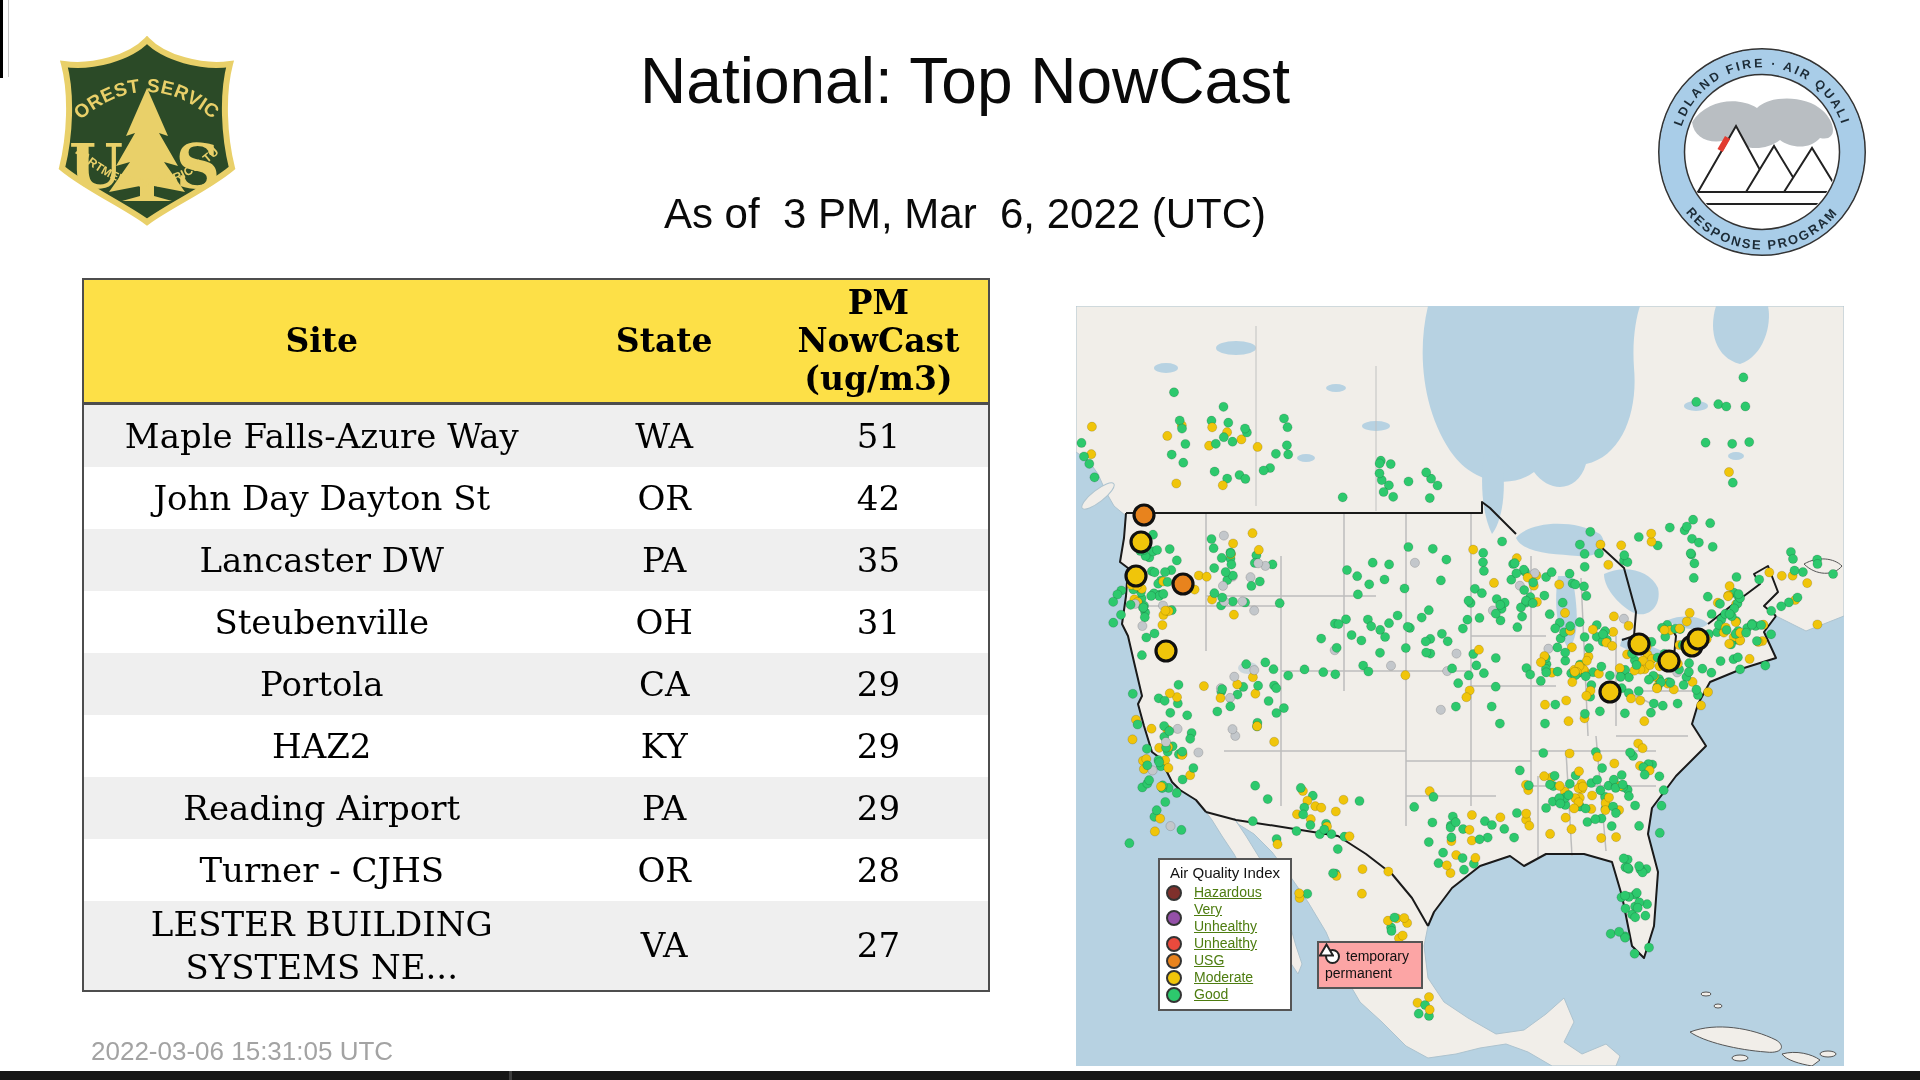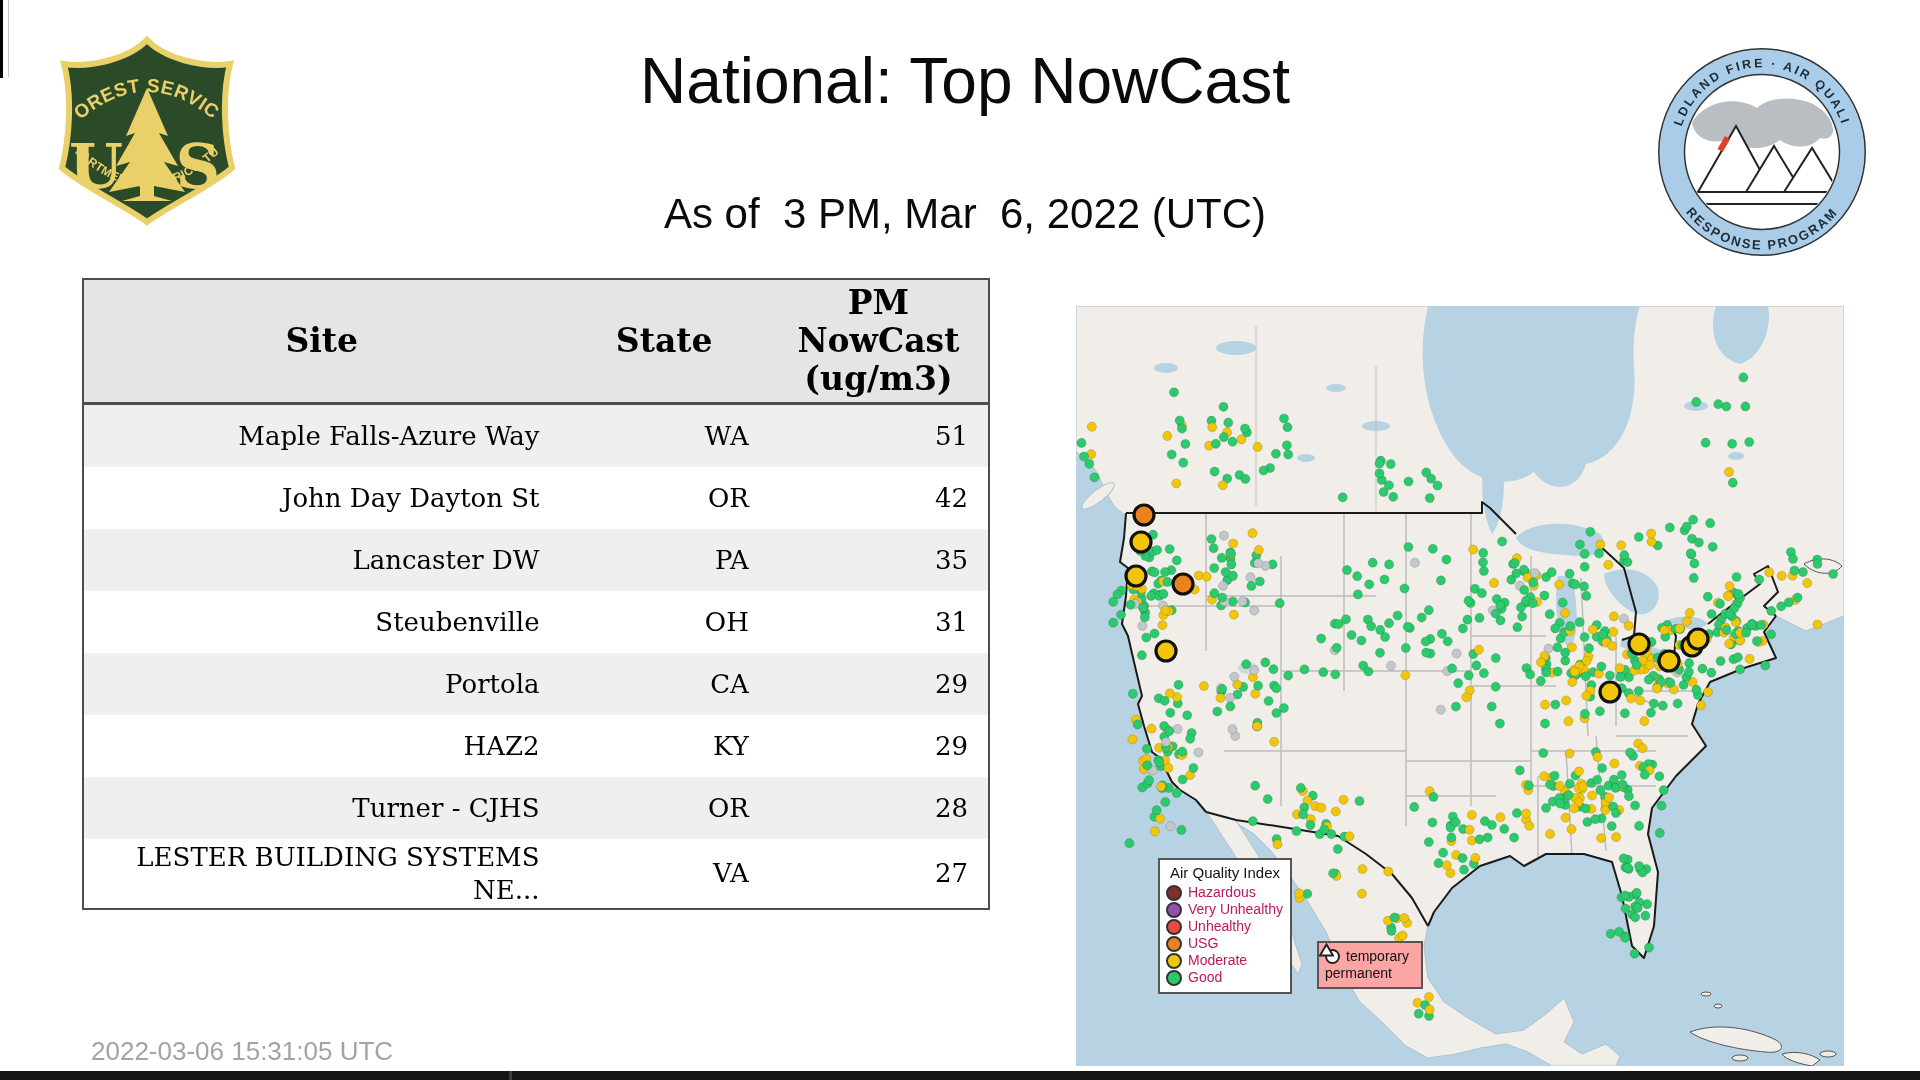--- a/index.html
+++ b/index.html
@@ -13,45 +13,45 @@
   .wf-logo{position:absolute;left:1656px;top:46px;}
   .page-title{position:absolute;left:965px;top:44px;transform:translateX(-50%);
       font-size:64px;font-weight:400;white-space:pre;color:#0a0a0a;letter-spacing:0px;}
   .page-subtitle{position:absolute;left:965px;top:190px;transform:translateX(-50%);
       font-size:42px;font-weight:400;white-space:pre;color:#0a0a0a;}
 
   
   .nowcast-table{position:absolute;left:82px;top:278px;width:908px;
       border-collapse:collapse;font-family:"DejaVu Serif","Liberation Serif",serif;
       border:2px solid #4d4d4d;table-layout:fixed;}
-  .nowcast-table th{background:#e5e5e5;font-weight:bold;font-size:33px;
+  .nowcast-table th{background:#fde047;font-weight:bold;font-size:33px;
       height:122px;vertical-align:middle;text-align:center;line-height:1.15;
       border-bottom:3px solid #4d4d4d;padding:0;}
   .nowcast-table th .hdr-inner{display:inline-block;max-width:172px;}
-  .nowcast-table td{font-size:26px;text-align:right;vertical-align:middle;
+  .nowcast-table td{font-size:34px;text-align:center;vertical-align:middle;
       height:58px;padding:2px 20px;line-height:1.25;}
   .nowcast-table tbody tr:nth-child(odd){background:#efefef;}
   .nowcast-table tbody tr:nth-child(even){background:#ffffff;}
   .col-site{width:52.6%;}
   .col-state{width:23.1%;}
   .col-pm{width:24.3%;}
 
   .timestamp{position:absolute;left:56px;top:1036px;font-size:26px;color:#a3a3a3;margin-left:35px;}
 
   .bottom-bar{position:absolute;left:0;bottom:0;width:1920px;height:9px;background:#161616;}
   .bottom-bar .notch{position:absolute;left:509px;top:0;width:3px;height:9px;background:#3d3d3d;}
 
   
   .map-wrap{position:absolute;left:1076px;top:278px;width:768px;height:880px;margin-top:28px;}
   .map-wrap svg{position:absolute;left:0;top:0;}
 
   .aqi-legend{position:absolute;left:82px;top:552px;width:134px;background:#fff;
       border:2px solid #555;box-sizing:border-box;padding:4px 6px 6px 6px;font-size:14px;}
   .aqi-legend .lg-title{text-align:center;font-size:15px;margin-bottom:3px;color:#111;}
-  .lg-row{display:flex;align-items:center;gap:6px;line-height:17px;color:#be185d;}
+  .lg-row{display:flex;align-items:center;gap:12px;line-height:17px;color:#4d7c0f;text-decoration:underline;}
   .lg-swatch{width:12px;height:12px;border-radius:50%;border:2px solid #333;flex:0 0 auto;}
 
   .marker-legend{position:absolute;left:241px;top:635px;width:106px;background:#fca5a5;
       border:2px solid #555;box-sizing:border-box;padding:5px 6px;font-size:14px;}
   .mk-row{display:flex;align-items:center;gap:6px;line-height:17px;color:#111;}
   .mk-circle{width:11px;height:11px;border-radius:50%;border:2px solid #222;background:#fff;flex:0 0 auto;}
   .mk-tri{flex:0 0 auto;}
 </style>
 </head>
 <body>
@@ -142,20 +142,25 @@
         <td>31</td>
       </tr>
       <tr>
         <td>Portola</td>
         <td>CA</td>
         <td>29</td>
       </tr>
       <tr>
         <td>HAZ2</td>
         <td>KY</td>
+        <td>29</td>
+      </tr>
+      <tr>
+        <td>Reading Airport</td>
+        <td>PA</td>
         <td>29</td>
       </tr>
       <tr>
         <td>Turner - CJHS</td>
         <td>OR</td>
         <td>28</td>
       </tr>
       <tr>
         <td>LESTER BUILDING SYSTEMS NE...</td>
         <td>VA</td>

